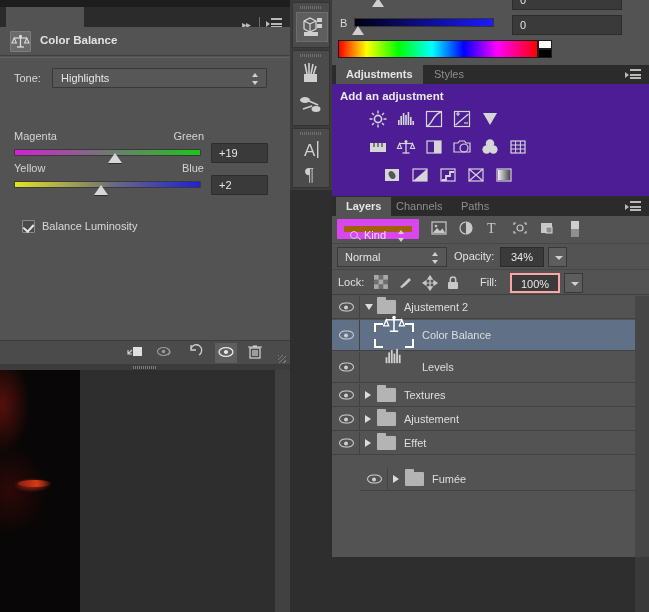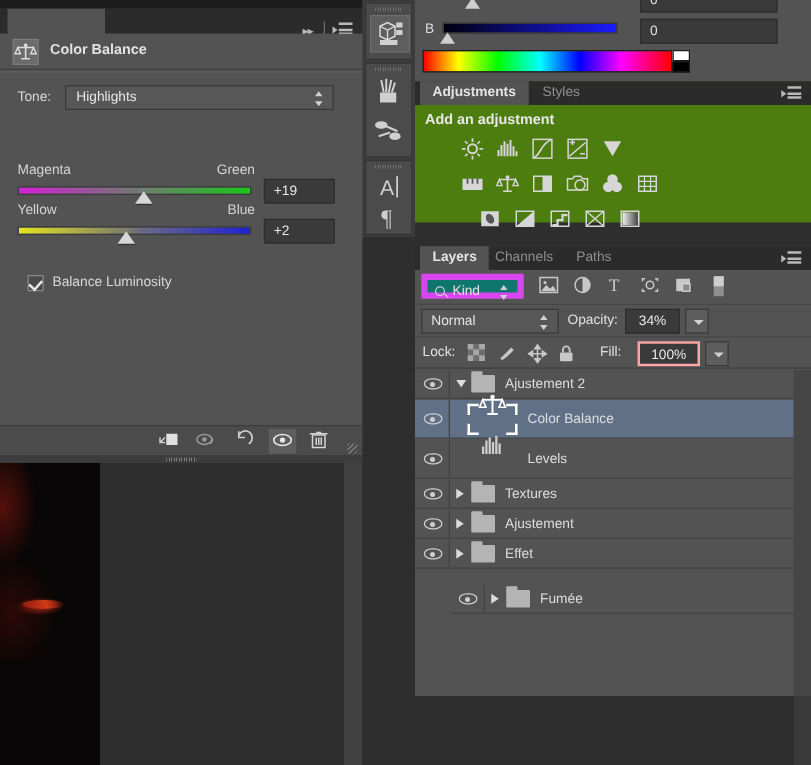--- a/index.html
+++ b/index.html
@@ -162,35 +162,35 @@
   .cp-thumb { position:absolute; top:12px; width:0;height:0;
     border-left:6px solid transparent;border-right:6px solid transparent;border-bottom:9px solid #cfcfcf;}
   .cp-field { position:absolute; left:180px; top:1px; width:110px; height:20px;
     background:#3a3a3a; border:1px solid #2c2c2c; color:#e0e0e0; font-size:11px; line-height:19px; padding-left:7px;}
   #cp-spectrum { position:absolute; left:6px; top:40px; width:200px; height:18px; border:1px solid #1c1c1c;
     background:linear-gradient(90deg,#ff0000,#ffff00 14%,#00ff00 30%,#00ffff 47%,#0000ff 63%,#ff00ff 80%,#ff0000 100%);}
   #cp-sw-white { position:absolute; left:206px; top:40px; width:14px; height:9px; background:#ffffff; border:1px solid #1c1c1c;}
   #cp-sw-black { position:absolute; left:206px; top:49px; width:14px; height:9px; background:#000000; border:1px solid #1c1c1c;}
 
   
-  #adjustments-panel { position:absolute; left:0; top:65px; width:317px; height:113px; background:#4d7c0f;}
+  #adjustments-panel { position:absolute; left:0; top:65px; width:317px; height:131px; background:#4c1d95;}
   #adj-tabbar { position:absolute; left:0; top:0; width:317px; height:19px; background:#2b2b2b;}
   .ptab { position:absolute; top:0; height:19px; padding:0 10px; line-height:19px; font-size:11px; cursor:pointer;}
   .ptab.active { background:#535353; color:#e4e4e4; font-weight:bold;}
   .ptab.inactive { color:#8e8e8e;}
   #adj-title { position:absolute; left:8px; top:25px; font-size:11.5px; font-weight:bold; color:#e8e8e8;}
   .adj-icon { position:absolute; width:20px; height:20px; cursor:pointer;}
 
   
   #layers-panel { position:absolute; left:0; top:197px; width:317px; height:360px; background:#535353;}
   #layers-tabbar { position:absolute; left:0; top:0; width:317px; height:19px; background:#2b2b2b;}
   #layers-filter-row { position:absolute; left:0; top:19px; width:317px; height:27px; background:#535353;}
   #kind-select {
     position:absolute; left:5px; top:3px; width:82px; height:20px;
-    background:#0f766e; border:5px solid #d946ef; border-radius:1px;
+    background:#a16207; border:7px solid #d946ef; border-radius:1px;
   }
   #kind-magnifier {
     position:absolute; left:6px; top:5px; width:8px; height:8px;
     border:1.4px solid #d0d0d0; border-radius:50%;
   }
   #kind-magnifier:after{content:"";position:absolute;left:6px;top:6px;width:4px;height:1.4px;background:#d0d0d0;transform:rotate(45deg);}
   #kind-label { position:absolute; left:20px; top:3px; font-size:11px; color:#e2e2e2;}
   .filter-icon { position:absolute; top:4px; width:20px; height:18px; cursor:pointer;}
 
   #blend-row { position:absolute; left:0; top:46px; width:317px; height:26px; background:#535353; border-top:1px solid #474747;}

